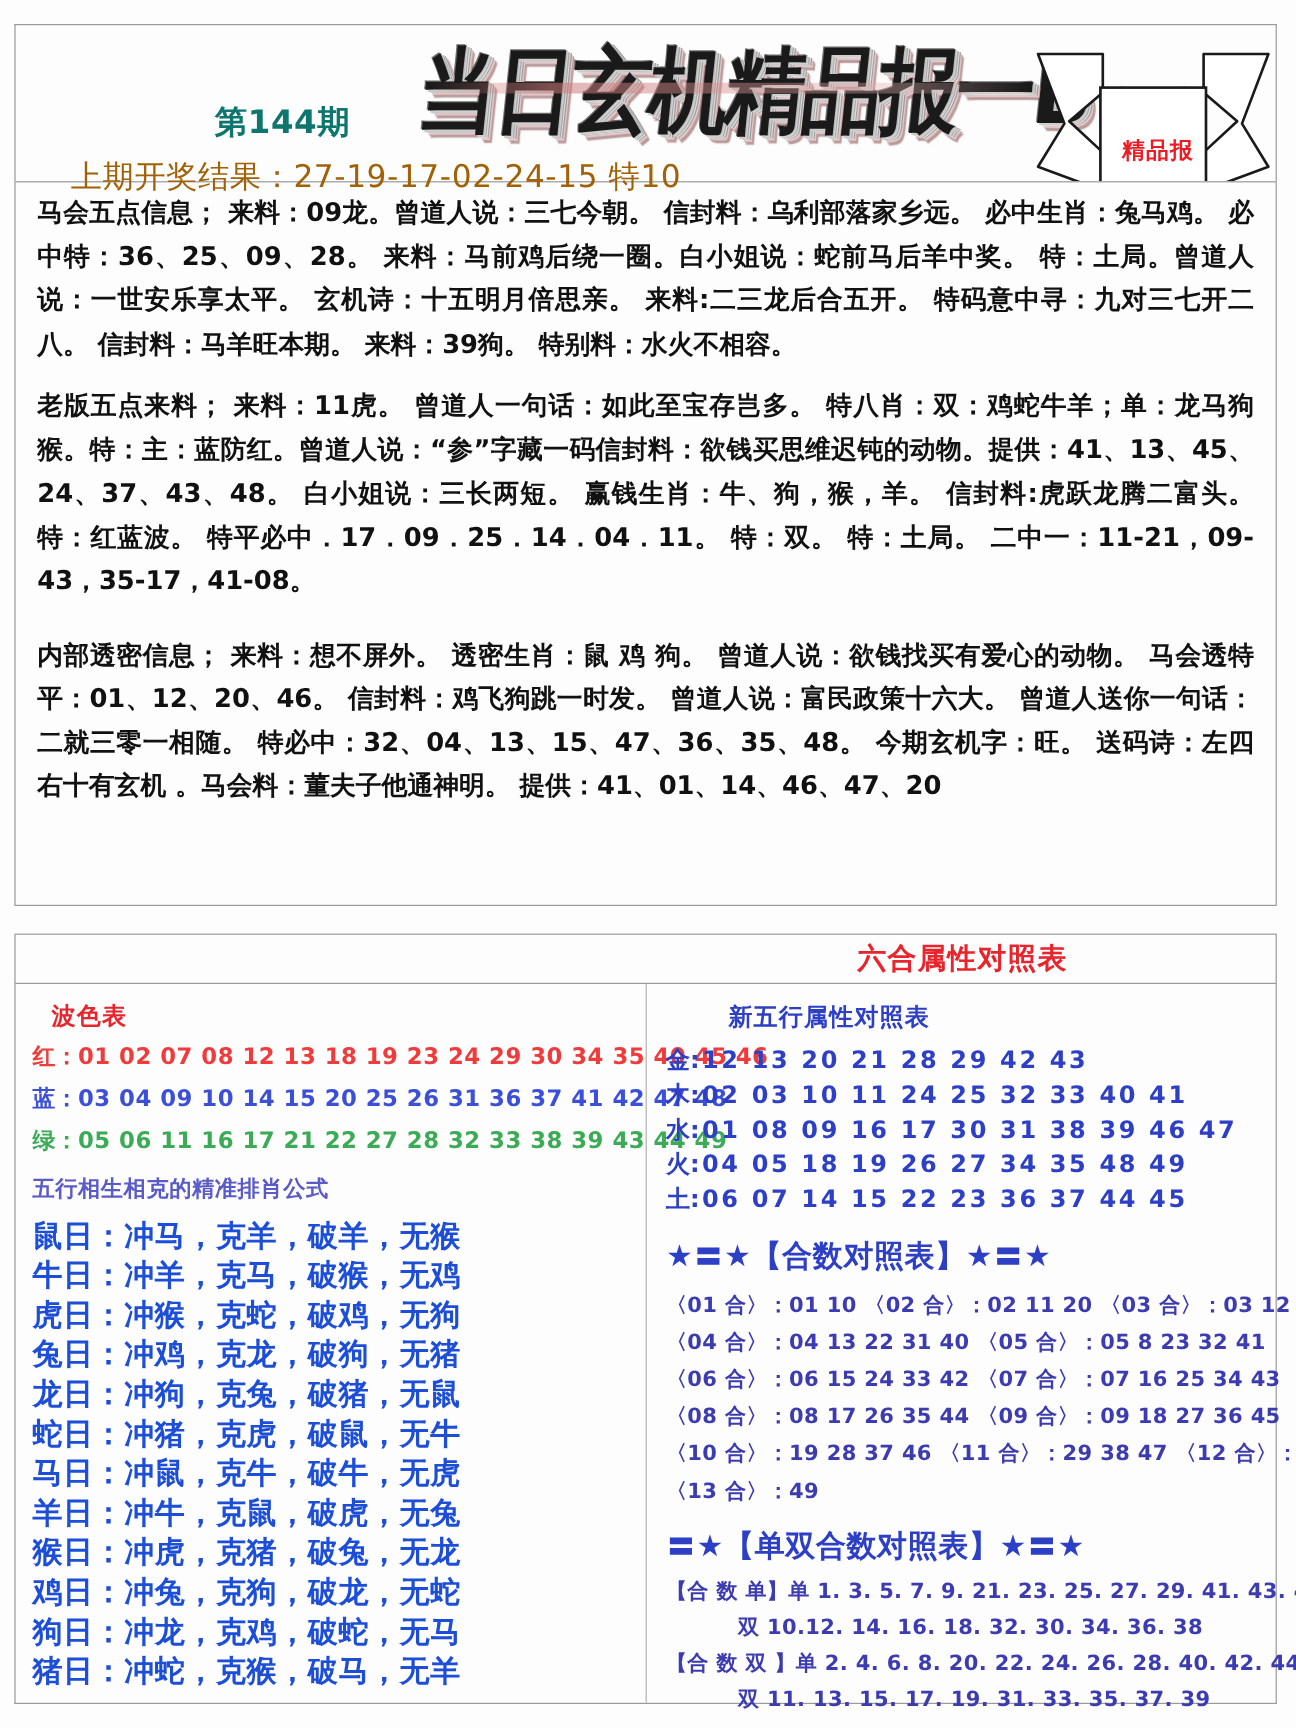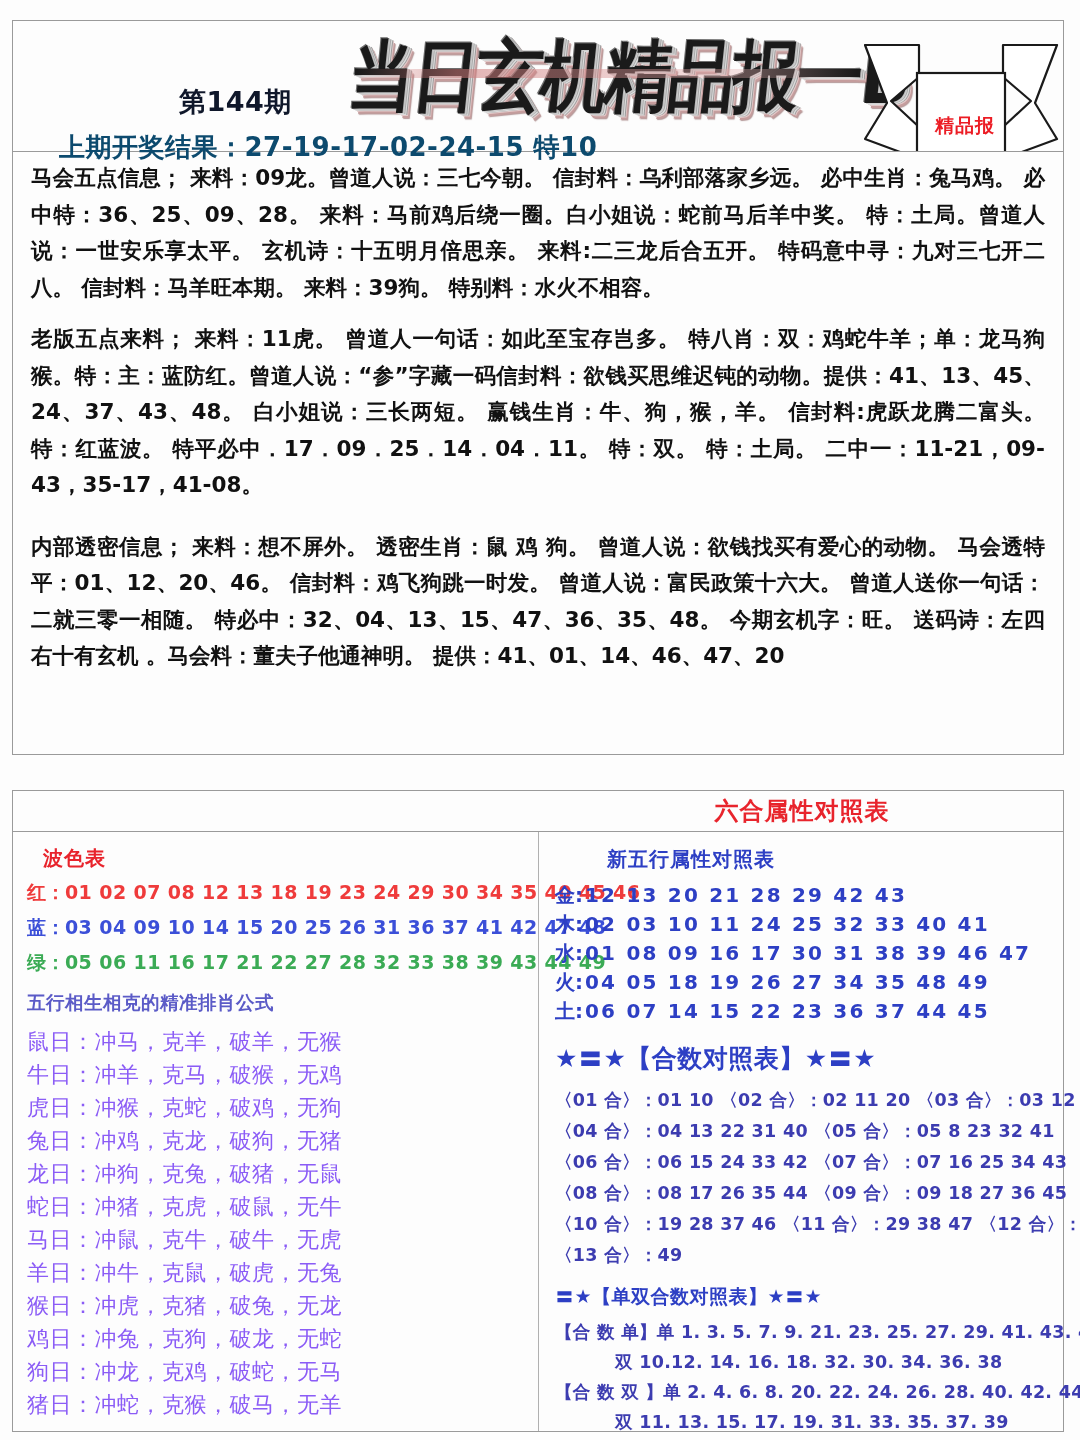--- a/index.html
+++ b/index.html
@@ -33,21 +33,21 @@
     border-bottom: none;
     background: #fdfdfd;
     box-sizing: border-box;
   }
   .issue-no {
     position: absolute;
     left: 166px;
     top: 63px;
     font-size: 27px;
     font-weight: bold;
-    color: #0f172a;
+    color: #0f766e;
     letter-spacing: 0.5px;
     white-space: nowrap;
   }
   .title-3d {
     position: absolute;
     left: 340px;
     top: 17px;
     font-size: 66px;
     font-weight: bold;
     line-height: 1;
@@ -99,22 +99,22 @@
     color: #ec1c24;
     letter-spacing: 1px;
     white-space: nowrap;
   }
 
   .last-result {
     position: absolute;
     left: 46px;
     top: 109px;
     font-size: 26px;
-    font-weight: bold;
-    color: #0c4a6e;
+    font-weight: normal;
+    color: #a16207;
     white-space: nowrap;
     letter-spacing: 0.5px;
     z-index: 4;
   }
 
   
   .article {
     position: absolute;
     left: 12px;
     top: 151px;
@@ -144,21 +144,20 @@
   .p4 { margin-top: 25px; }
 
   
   .tables-wrap {
     position: absolute;
     left: 12px;
     top: 778px;
     width: 1052px;
     height: 642px;
     box-sizing: border-box;
-    margin-top: 12px;
   }
   .tbl-header-row {
     position: absolute;
     left: 0; top: 0;
     width: 1052px;
     height: 42px;
     border: 1px solid #9a9a9a;
     box-sizing: border-box;
     background: #fdfdfd;
   }
@@ -219,23 +218,23 @@
   .wave-green { color: #3bab55; }
 
   .formula-title {
     font-size: 18.5px;
     font-weight: bold;
     color: #5b5bc7;
     margin: 14px 0 10px 0;
     letter-spacing: 0.5px;
   }
   .zodiac-row {
-    font-size: 22px;
-    font-weight: normal;
-    color: #8b5cf6;
+    font-size: 25px;
+    font-weight: bold;
+    color: #1d4ed8;
     line-height: 33px;
     white-space: nowrap;
     letter-spacing: 0.5px;
   }
 
   
   .wuxing-title {
     font-size: 20px;
     font-weight: bold;
     color: #2d3fc4;
@@ -261,21 +260,21 @@
   }
   .hs-row {
     font-size: 17.5px;
     font-weight: bold;
     color: #3c3cb0;
     line-height: 31px;
     white-space: nowrap;
     letter-spacing: 0.3px;
   }
   .ds-title {
-    font-size: 19px;
+    font-size: 25px;
     font-weight: bold;
     color: #2d3fc4;
     margin: 13px 0 7px 0;
     letter-spacing: 0.5px;
   }
   .ds-row {
     font-size: 17.5px;
     font-weight: bold;
     color: #3c3cb0;
     line-height: 30px;

